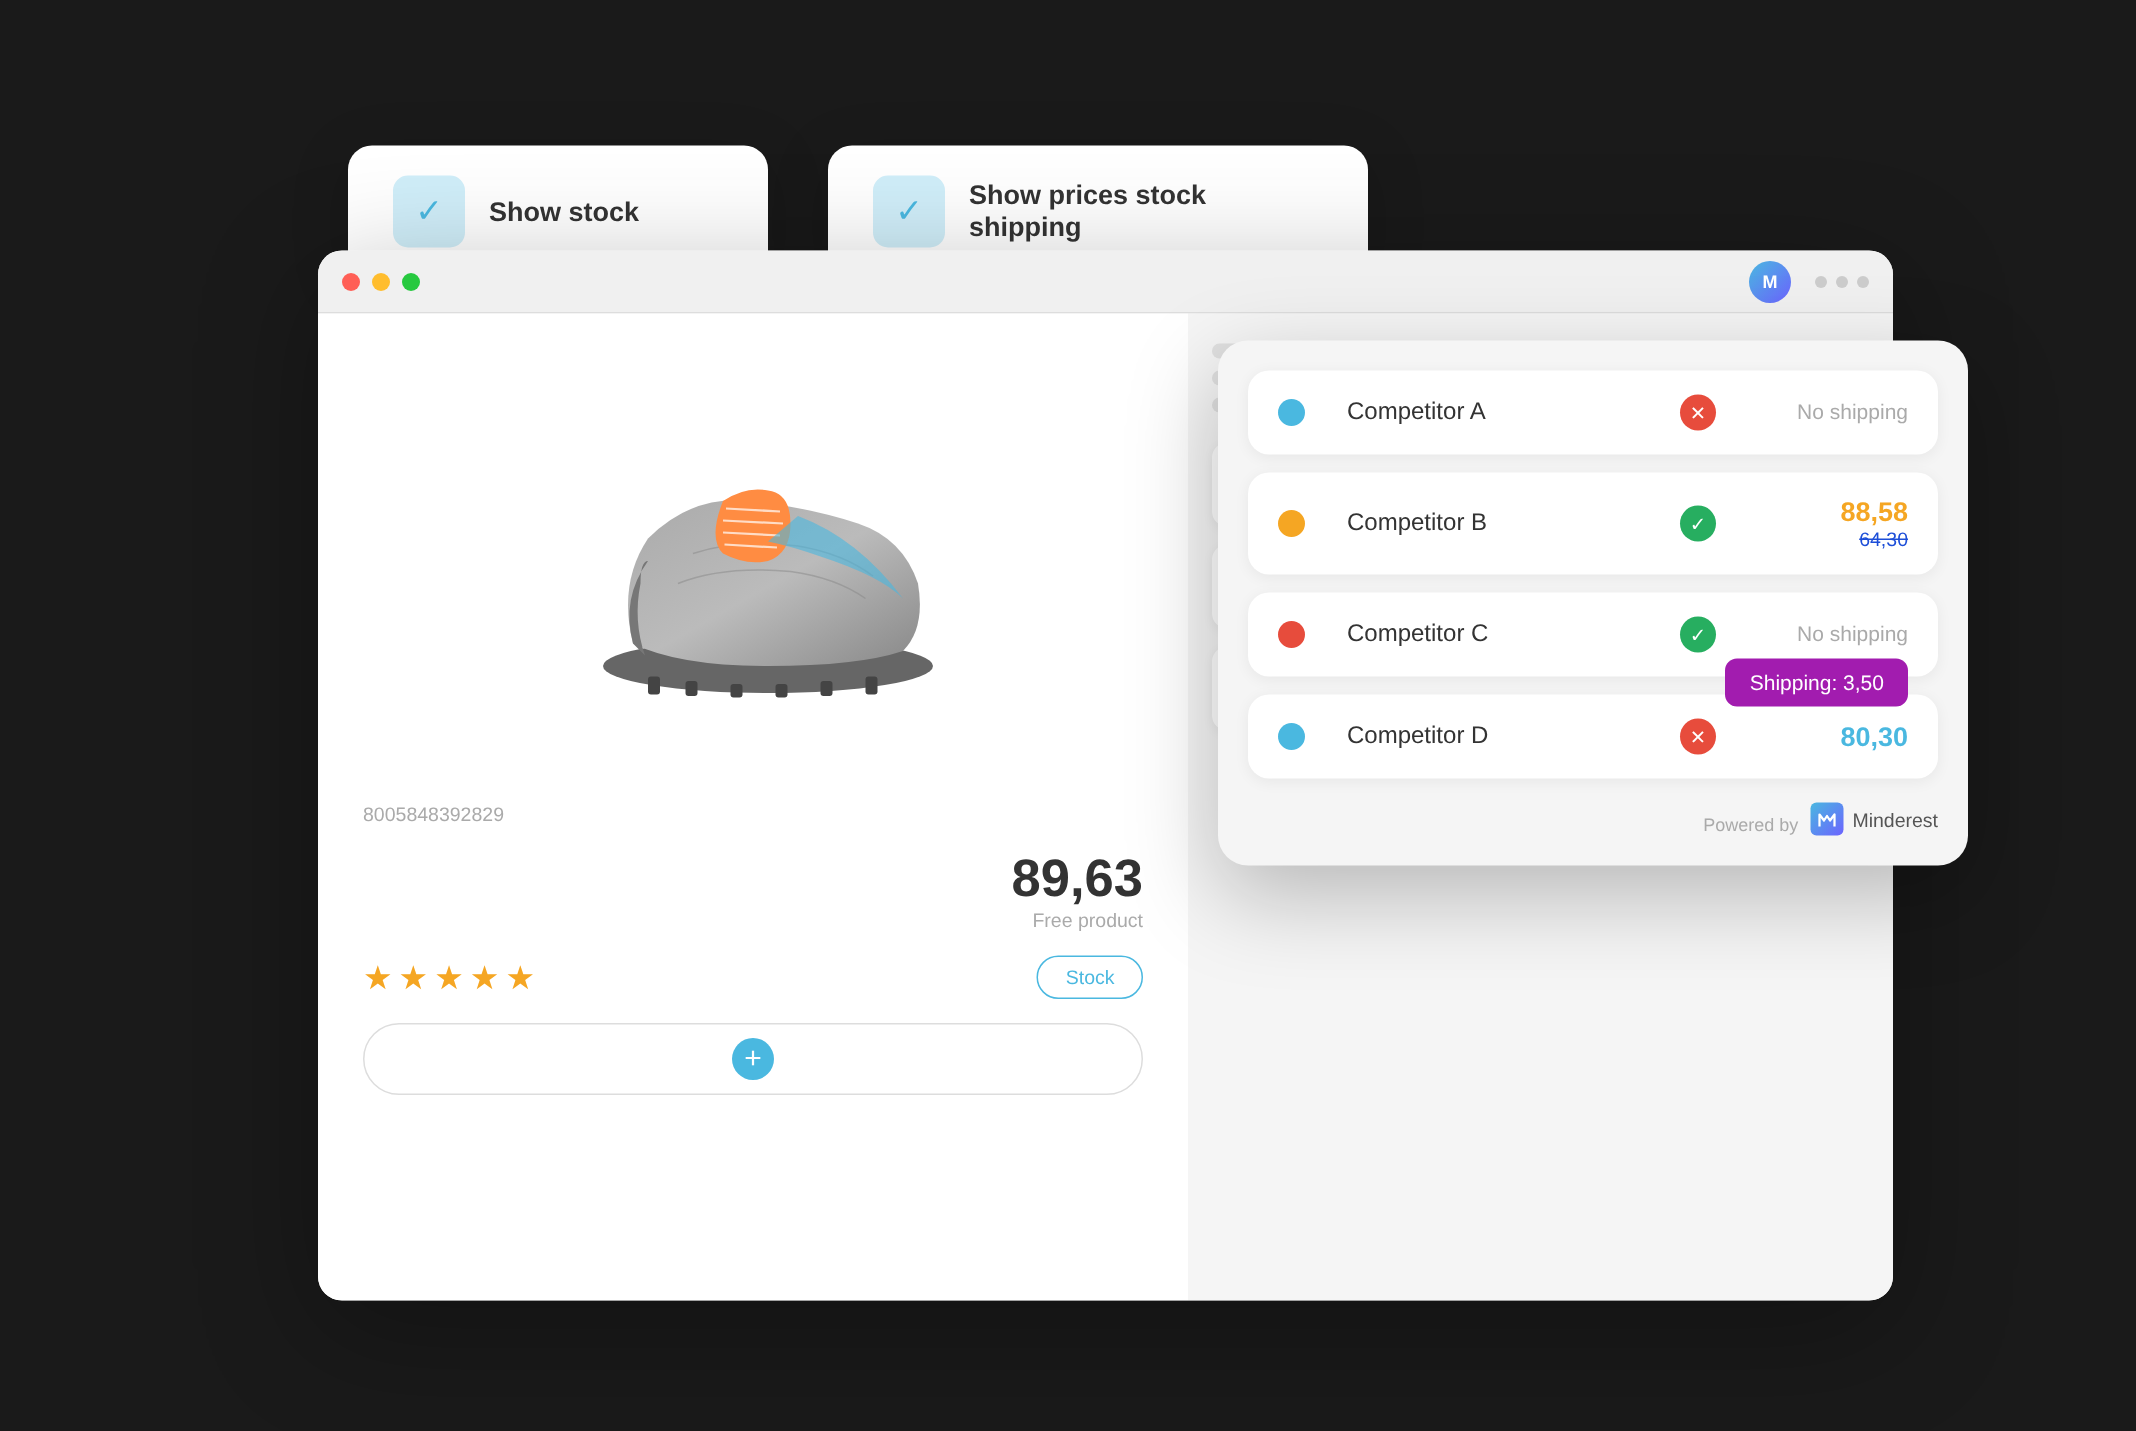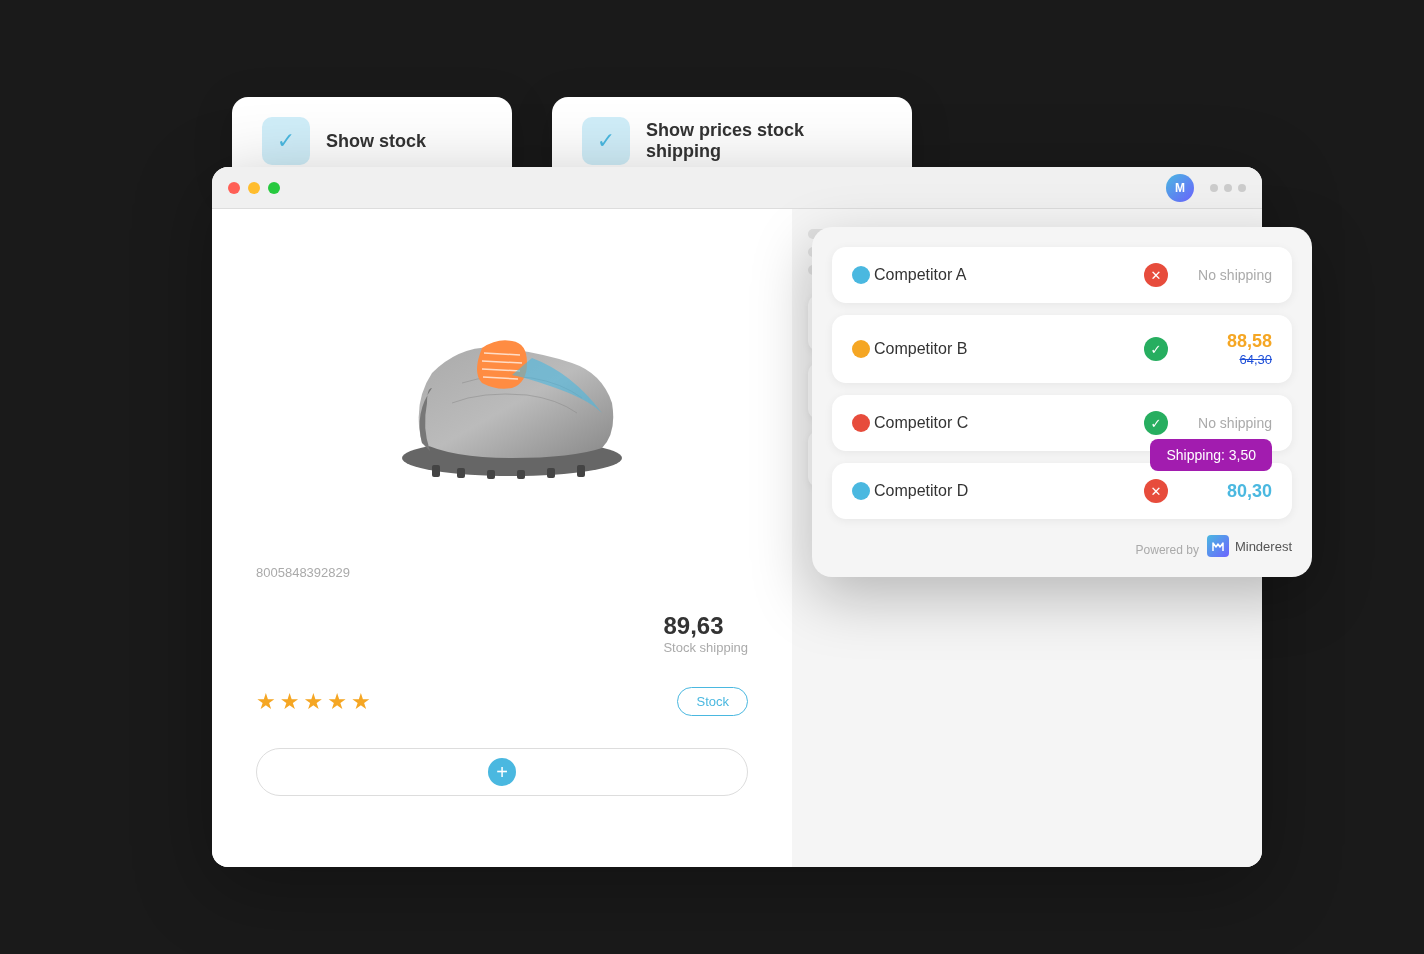--- a/index.html
+++ b/index.html
@@ -127,25 +127,25 @@
 
     .browser-content {
       display: flex;
       height: calc(100% - 42px);
     }
 
     
     .product-panel {
       width: 580px;
       background: white;
-      padding: 44px;
+      padding: 30px;
       display: flex;
       flex-direction: column;
       align-items: center;
-      gap: 32px;
+      gap: 16px;
     }
 
     .product-image-area {
       width: 100%;
       height: 280px;
       display: flex;
       align-items: center;
       justify-content: center;
     }
 
@@ -163,21 +163,21 @@
     }
 
     .product-price-row {
       display: flex;
       justify-content: space-between;
       align-items: flex-start;
       width: 100%;
     }
 
     .product-price-main {
-      font-size: 24px;
+      font-size: 35px;
       font-weight: 700;
       color: #333;
     }
 
     .product-shipping {
       font-size: 13px;
       color: #aaa;
       text-align: right;
     }
 
@@ -306,21 +306,21 @@
       font-weight: 700;
       color: #333;
     }
 
     .competitor-card {
       background: white;
       border-radius: 14px;
       padding: 16px 20px;
       display: flex;
       align-items: center;
-      gap: 4px;
+      gap: 28px;
       box-shadow: 0 2px 10px rgba(0,0,0,0.06);
       position: relative;
     }
 
     .comp-dot {
       width: 18px;
       height: 18px;
       border-radius: 50%;
       flex-shrink: 0;
     }
@@ -497,21 +497,21 @@
         </div>
 
         <div class="product-sku">
           <span>8005848392829</span>
         </div>
 
         <div class="product-price-row">
           <div></div>
           <div>
             <div class="product-price-main">89,63</div>
-            <div class="product-shipping">Stock shipping</div>
+            <div class="product-shipping">Free product</div>
           </div>
         </div>
 
         <div style="display:flex; align-items:center; width:100%; gap:12px;">
           <div class="product-stars">
             <span class="star">★</span>
             <span class="star">★</span>
             <span class="star">★</span>
             <span class="star">★</span>
             <span class="star">★</span>

